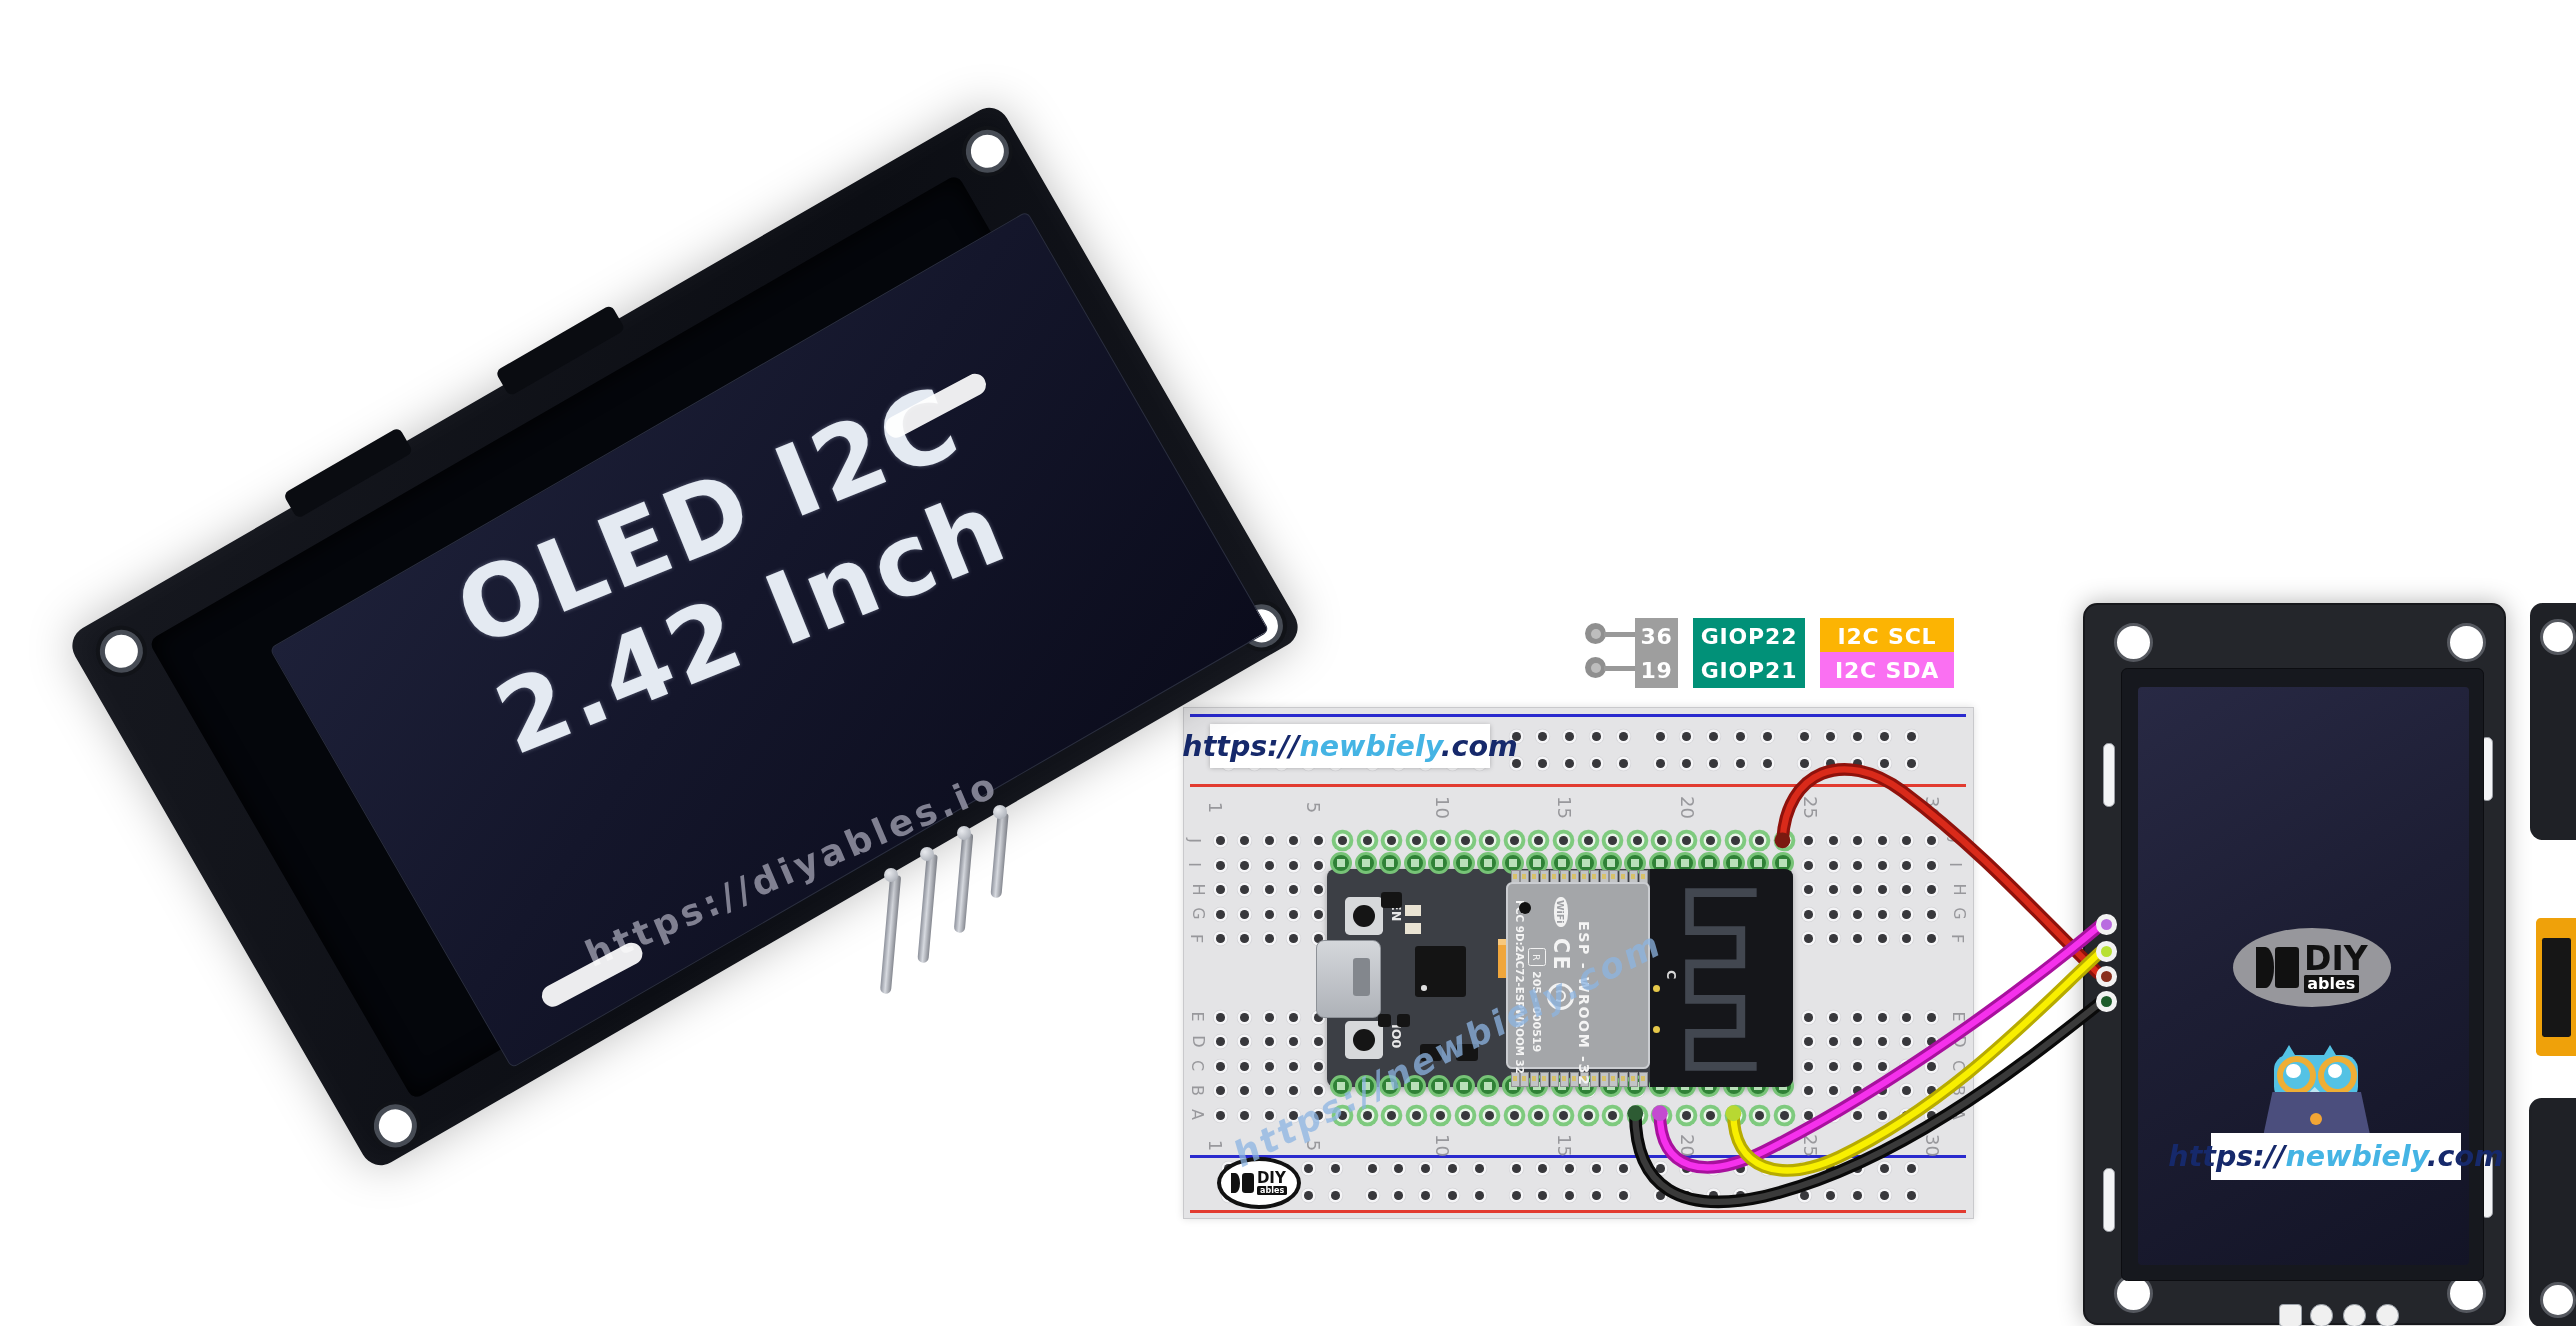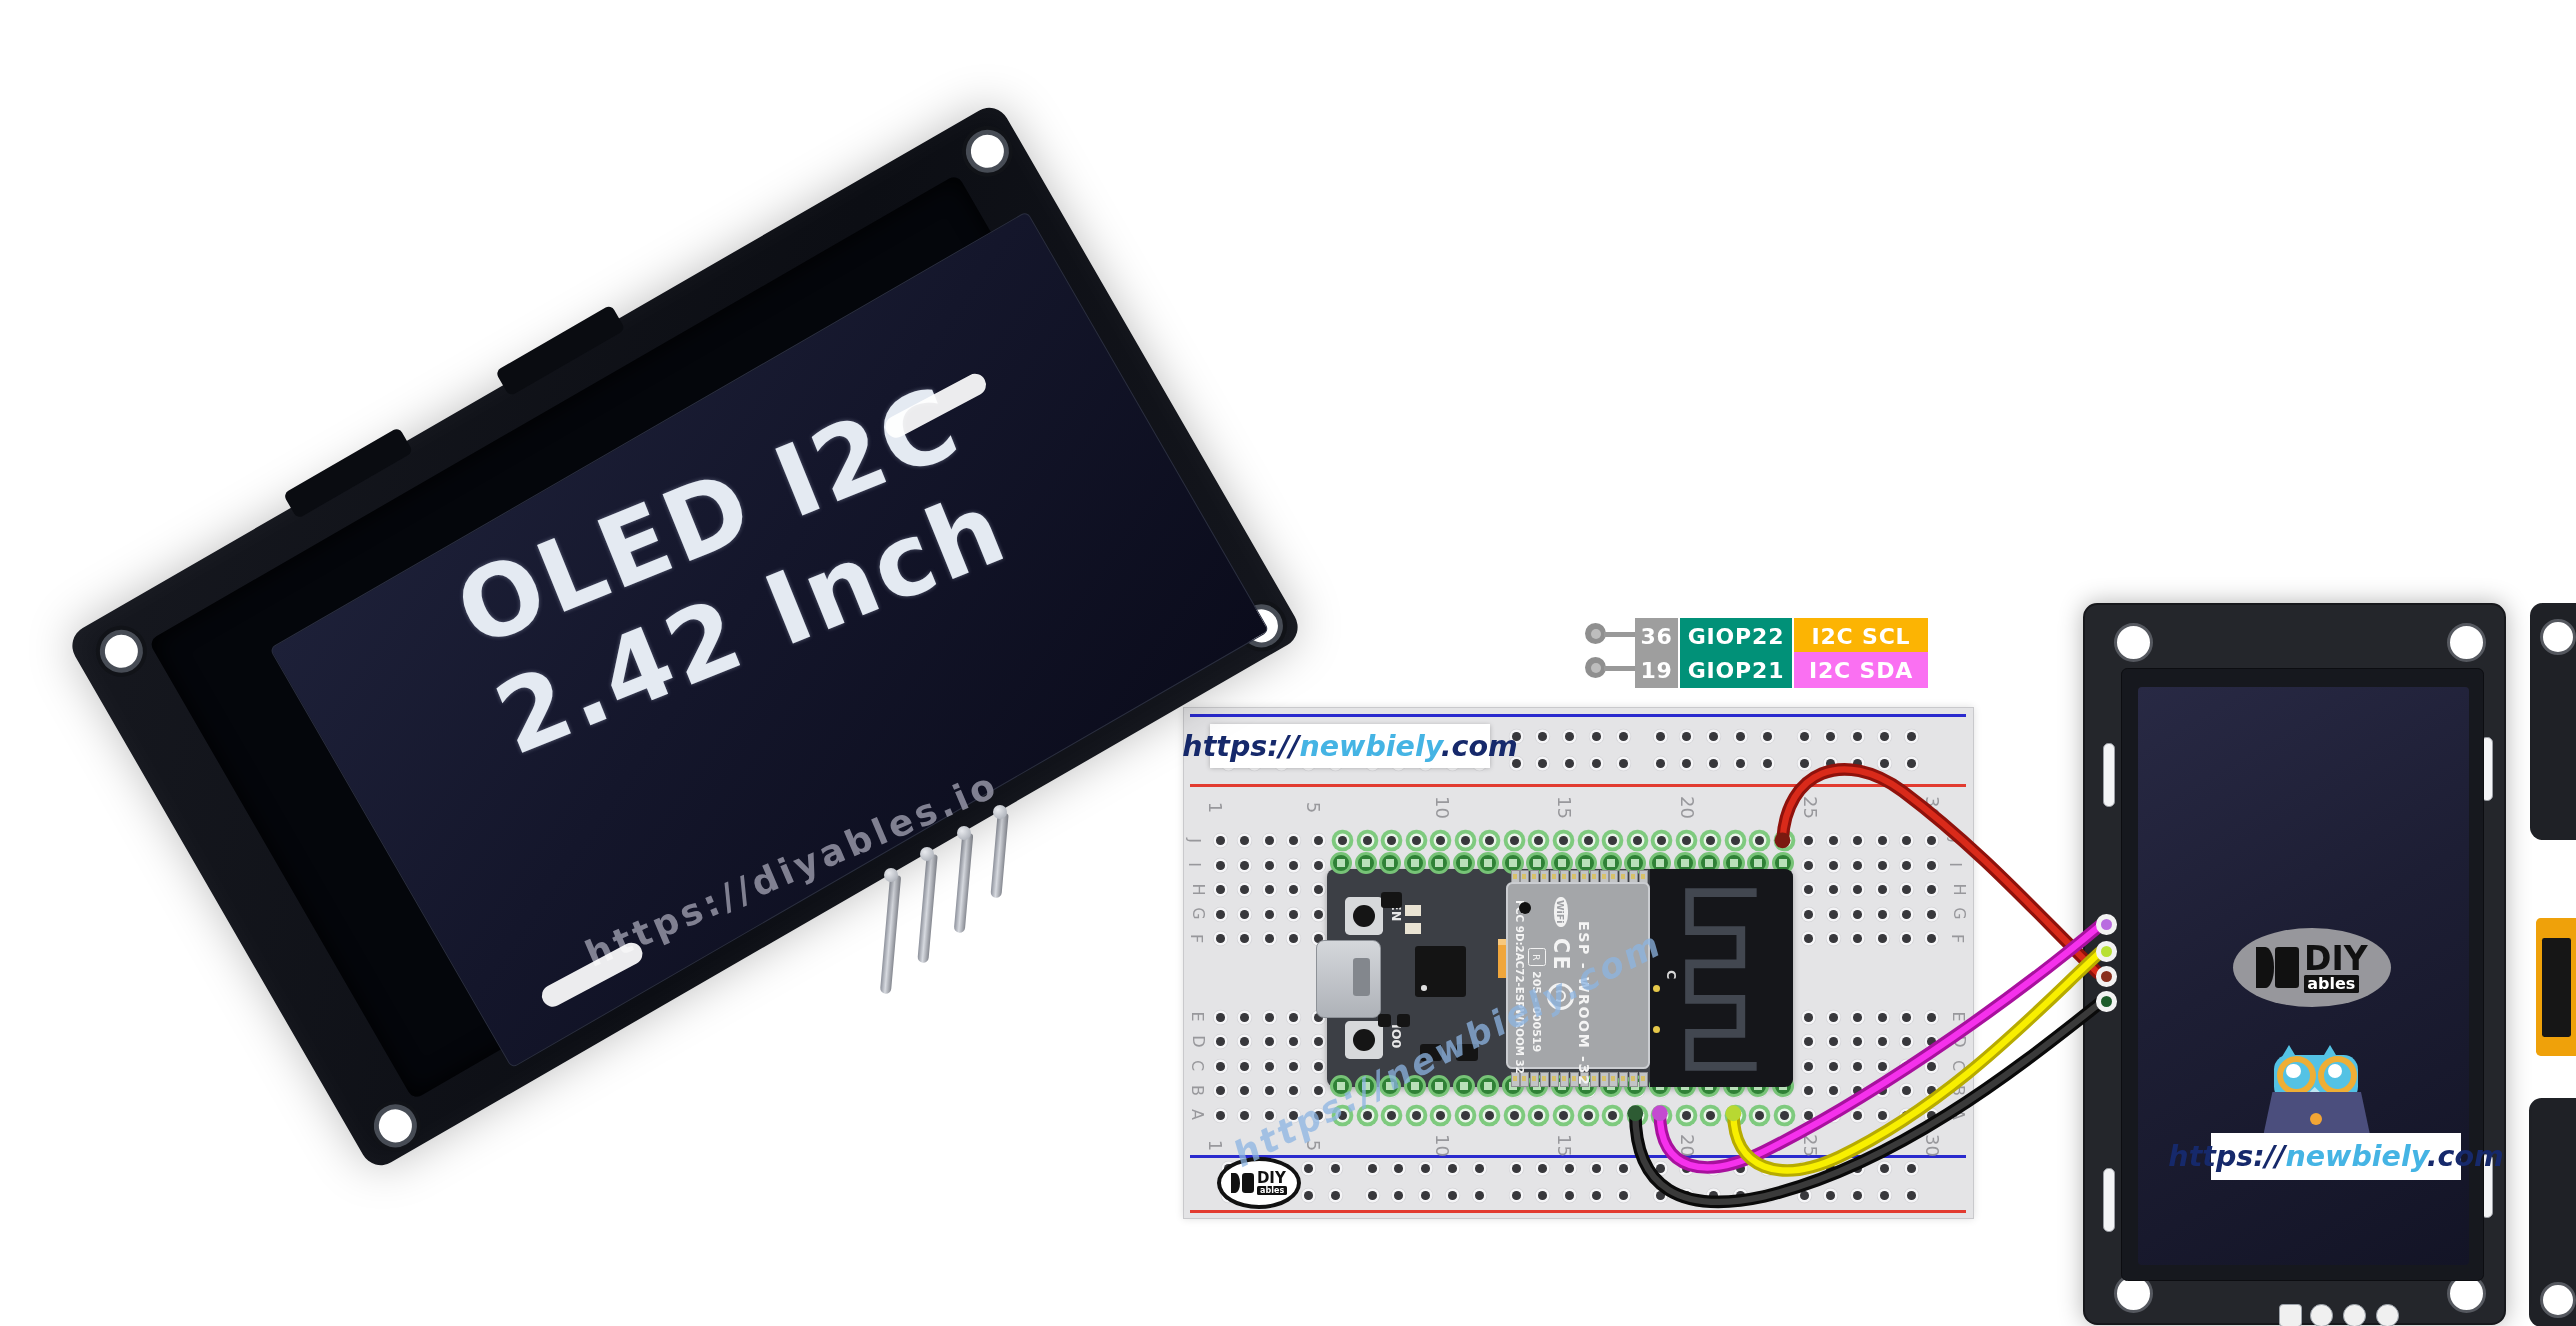--- a/index.html
+++ b/index.html
@@ -24,21 +24,21 @@
   #lm-watermark{left:119px;top:431px;transform:rotate(7deg);color:rgba(148,148,164,.85);
     font-size:36px;font-weight:600;letter-spacing:4px;}
   .lm-tab{top:-16px;height:28.5px;width:134px;background:#0a0c11;border-radius:6.3px;}
   .lm-gloss{height:22px;width:111px;background:rgba(255,255,255,.92);border-radius:11px;transform:rotate(2deg);}
   .solder-blob{width:14.2px;height:14.2px;border-radius:50%;background:radial-gradient(circle at 35% 35%,#e8eaee,#9fa4ad);z-index:16;}
   .header-pin{width:11px;background:linear-gradient(90deg,#8d919b,#d7dae0 45%,#84878f);
     border-radius:3.2px 3.2px 5.5px 5.5px;transform:rotate(5deg);z-index:14;}
 
   
   #pin-map{z-index:45;}
-  .pm-row{position:absolute;display:flex;gap:2px;height:36px;}
+  .pm-row{position:absolute;display:flex;gap:15px;height:36px;}
   .pm-box{display:flex;align-items:center;justify-content:center;color:#fff;
     font-size:22px;font-weight:700;letter-spacing:0.8px;}
   .pm-dot{position:absolute;width:21.4px;height:21.4px;border-radius:50%;background:#8f8f8f;}
   .pm-dot::after{content:"";position:absolute;left:5.5px;top:5.5px;width:10.3px;height:10.3px;border-radius:50%;background:#bdbdbd;}
   .pm-line{position:absolute;height:4.7px;background:#999;}
 
   
   #breadboard{left:1183px;top:707px;width:789px;height:510px;background:#e4e4e6;
     border:0.8px solid #c9c9cc;box-shadow:0 0 8px rgba(0,0,0,.12);z-index:10;}
   .rail-line{position:absolute;height:3.2px;}

